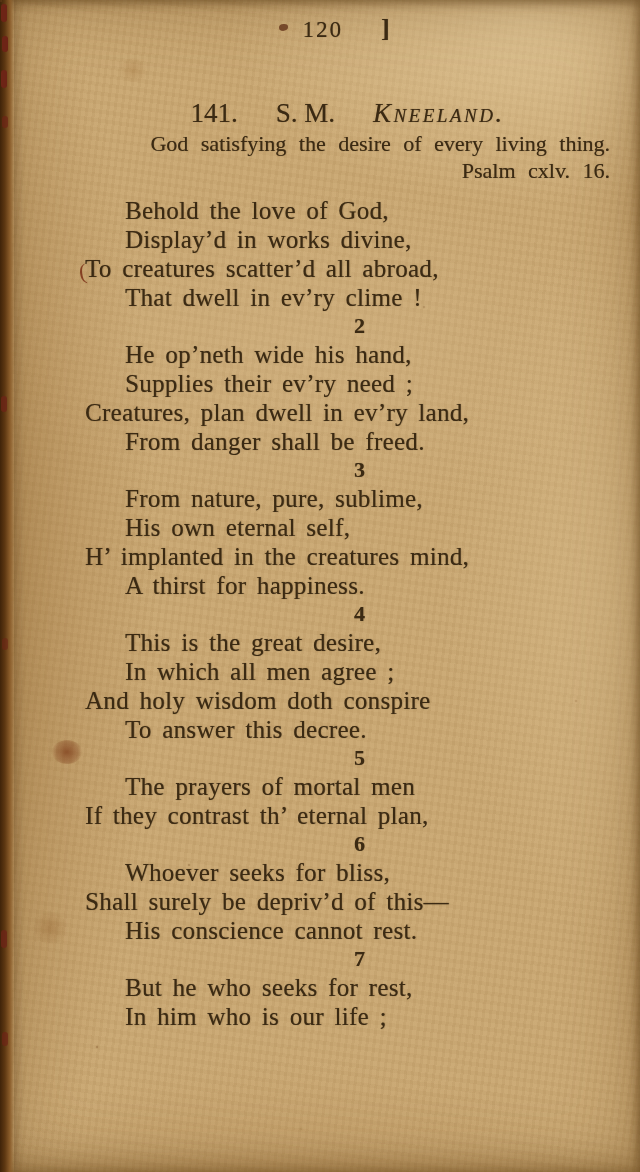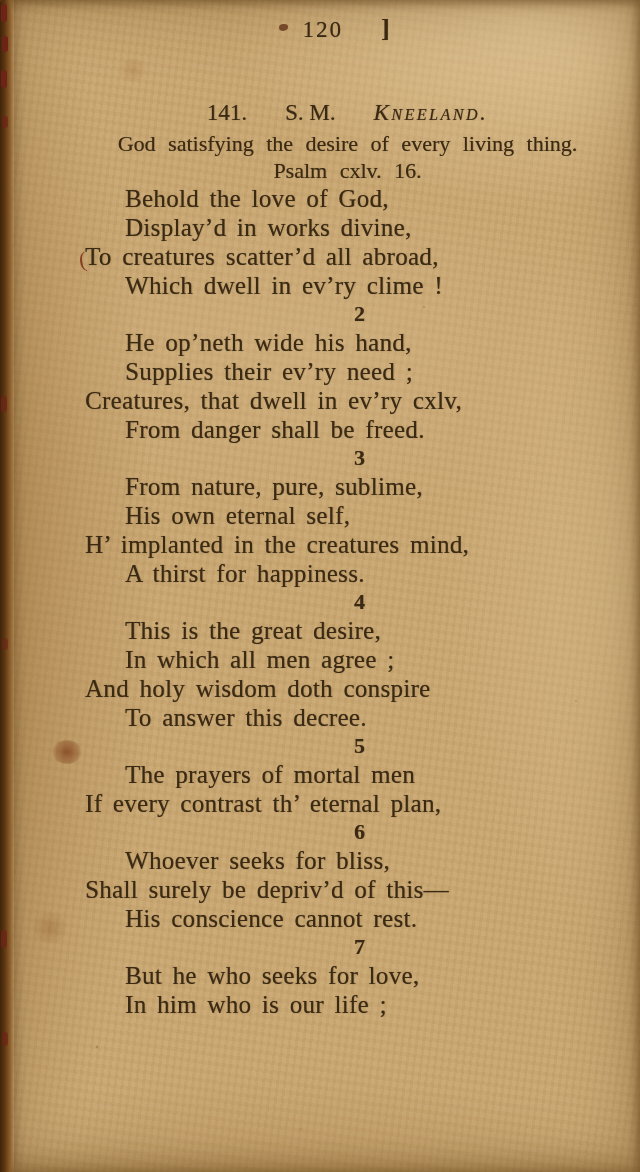--- a/index.html
+++ b/index.html
@@ -34,30 +34,30 @@
   .content{position:absolute;left:85px;top:0;width:525px;padding-top:14px;}
   .pghead{
     height:30px;line-height:30px;text-align:center;font-size:23px;
     letter-spacing:2px;transform:translateX(-12px);
     text-shadow:.4px .4px .8px rgba(59,42,20,.6);
   }
   .fleck{display:inline-block;width:9px;height:7px;border-radius:50% 40% 55% 45%;
     background:rgba(104,58,30,.85);margin-right:14px;vertical-align:6px;}
   .bracket{display:inline-block;margin-left:38px;font-size:26px;font-weight:bold;}
   .titleline{
-    margin-top:52px;height:34px;line-height:34px;font-size:23px;
+    margin-top:52px;height:34px;line-height:34px;font-size:27px;
     display:flex;justify-content:center;gap:38px;
     text-shadow:.4px .4px .8px rgba(59,42,20,.6);
   }
   .tune{font-style:italic;font-variant:small-caps;letter-spacing:2.5px;}
   .subtitle{
-    text-align:center;font-size:22px;line-height:27px;word-spacing:7px;
+    text-align:right;font-size:22px;line-height:27px;word-spacing:7px;
     text-shadow:.3px .3px .7px rgba(59,42,20,.55);
   }
-  .stanzas{}
+  .stanzas{margin-top:12px;}
   .vnum{height:28px;line-height:28px;font-size:22px;text-align:center;
     transform:translateX(12px);font-weight:bold;
     text-shadow:.3px .3px .7px rgba(59,42,20,.55);}
   .line{
     position:relative;height:29px;line-height:29px;font-size:25px;
     letter-spacing:.3px;word-spacing:4px;white-space:nowrap;
     text-shadow:.4px .4px .9px rgba(59,42,20,.6);
   }
   .line.in{padding-left:40px;}
   .stray{
@@ -113,28 +113,28 @@
 
     <div class="subtitle">God satisfying the desire of every living thing.</div>
     <div class="subtitle">Psalm cxlv. 16.</div>
 
     <div class="stanzas">
 
       <div>
         <div class="line in">Behold the love of God,</div>
         <div class="line in">Display’d in works divine,</div>
         <div class="line out"><span class="stray">(</span><span>To creatures scatter’d all abroad,</span></div>
-        <div class="line in">Which dwell in ev’ry clime !</div>
+        <div class="line in">That dwell in ev’ry clime !</div>
       </div>
 
       <div>
         <div class="vnum">2</div>
         <div class="line in">He op’neth wide his hand,</div>
         <div class="line in">Supplies their ev’ry need ;</div>
-        <div class="line out">Creatures, that dwell in ev’ry cxlv,</div>
+        <div class="line out">Creatures, plan dwell in ev’ry land,</div>
         <div class="line in">From danger shall be freed.</div>
       </div>
 
       <div>
         <div class="vnum">3</div>
         <div class="line in">From nature, pure, sublime,</div>
         <div class="line in">His own eternal self,</div>
         <div class="line out">H’ implanted in the creatures mind,</div>
         <div class="line in">A thirst for happiness.</div>
       </div>
@@ -143,31 +143,31 @@
         <div class="vnum">4</div>
         <div class="line in">This is the great desire,</div>
         <div class="line in">In which all men agree ;</div>
         <div class="line out">And holy wisdom doth conspire</div>
         <div class="line in">To answer this decree.</div>
       </div>
 
       <div>
         <div class="vnum">5</div>
         <div class="line in">The prayers of mortal men</div>
-        <div class="line out">If every contrast th’ eternal plan,</div>
+        <div class="line out">If they contrast th’ eternal plan,</div>
       </div>
 
       <div>
         <div class="vnum">6</div>
         <div class="line in">Whoever seeks for bliss,</div>
         <div class="line out">Shall surely be depriv’d of this—</div>
         <div class="line in">His conscience cannot rest.</div>
       </div>
 
       <div>
         <div class="vnum">7</div>
-        <div class="line in">But he who seeks for love,</div>
+        <div class="line in">But he who seeks for rest,</div>
         <div class="line in">In him who is our life ;</div>
       </div>
 
     </div>
   </div>
 </div>
 
 </body></html>

